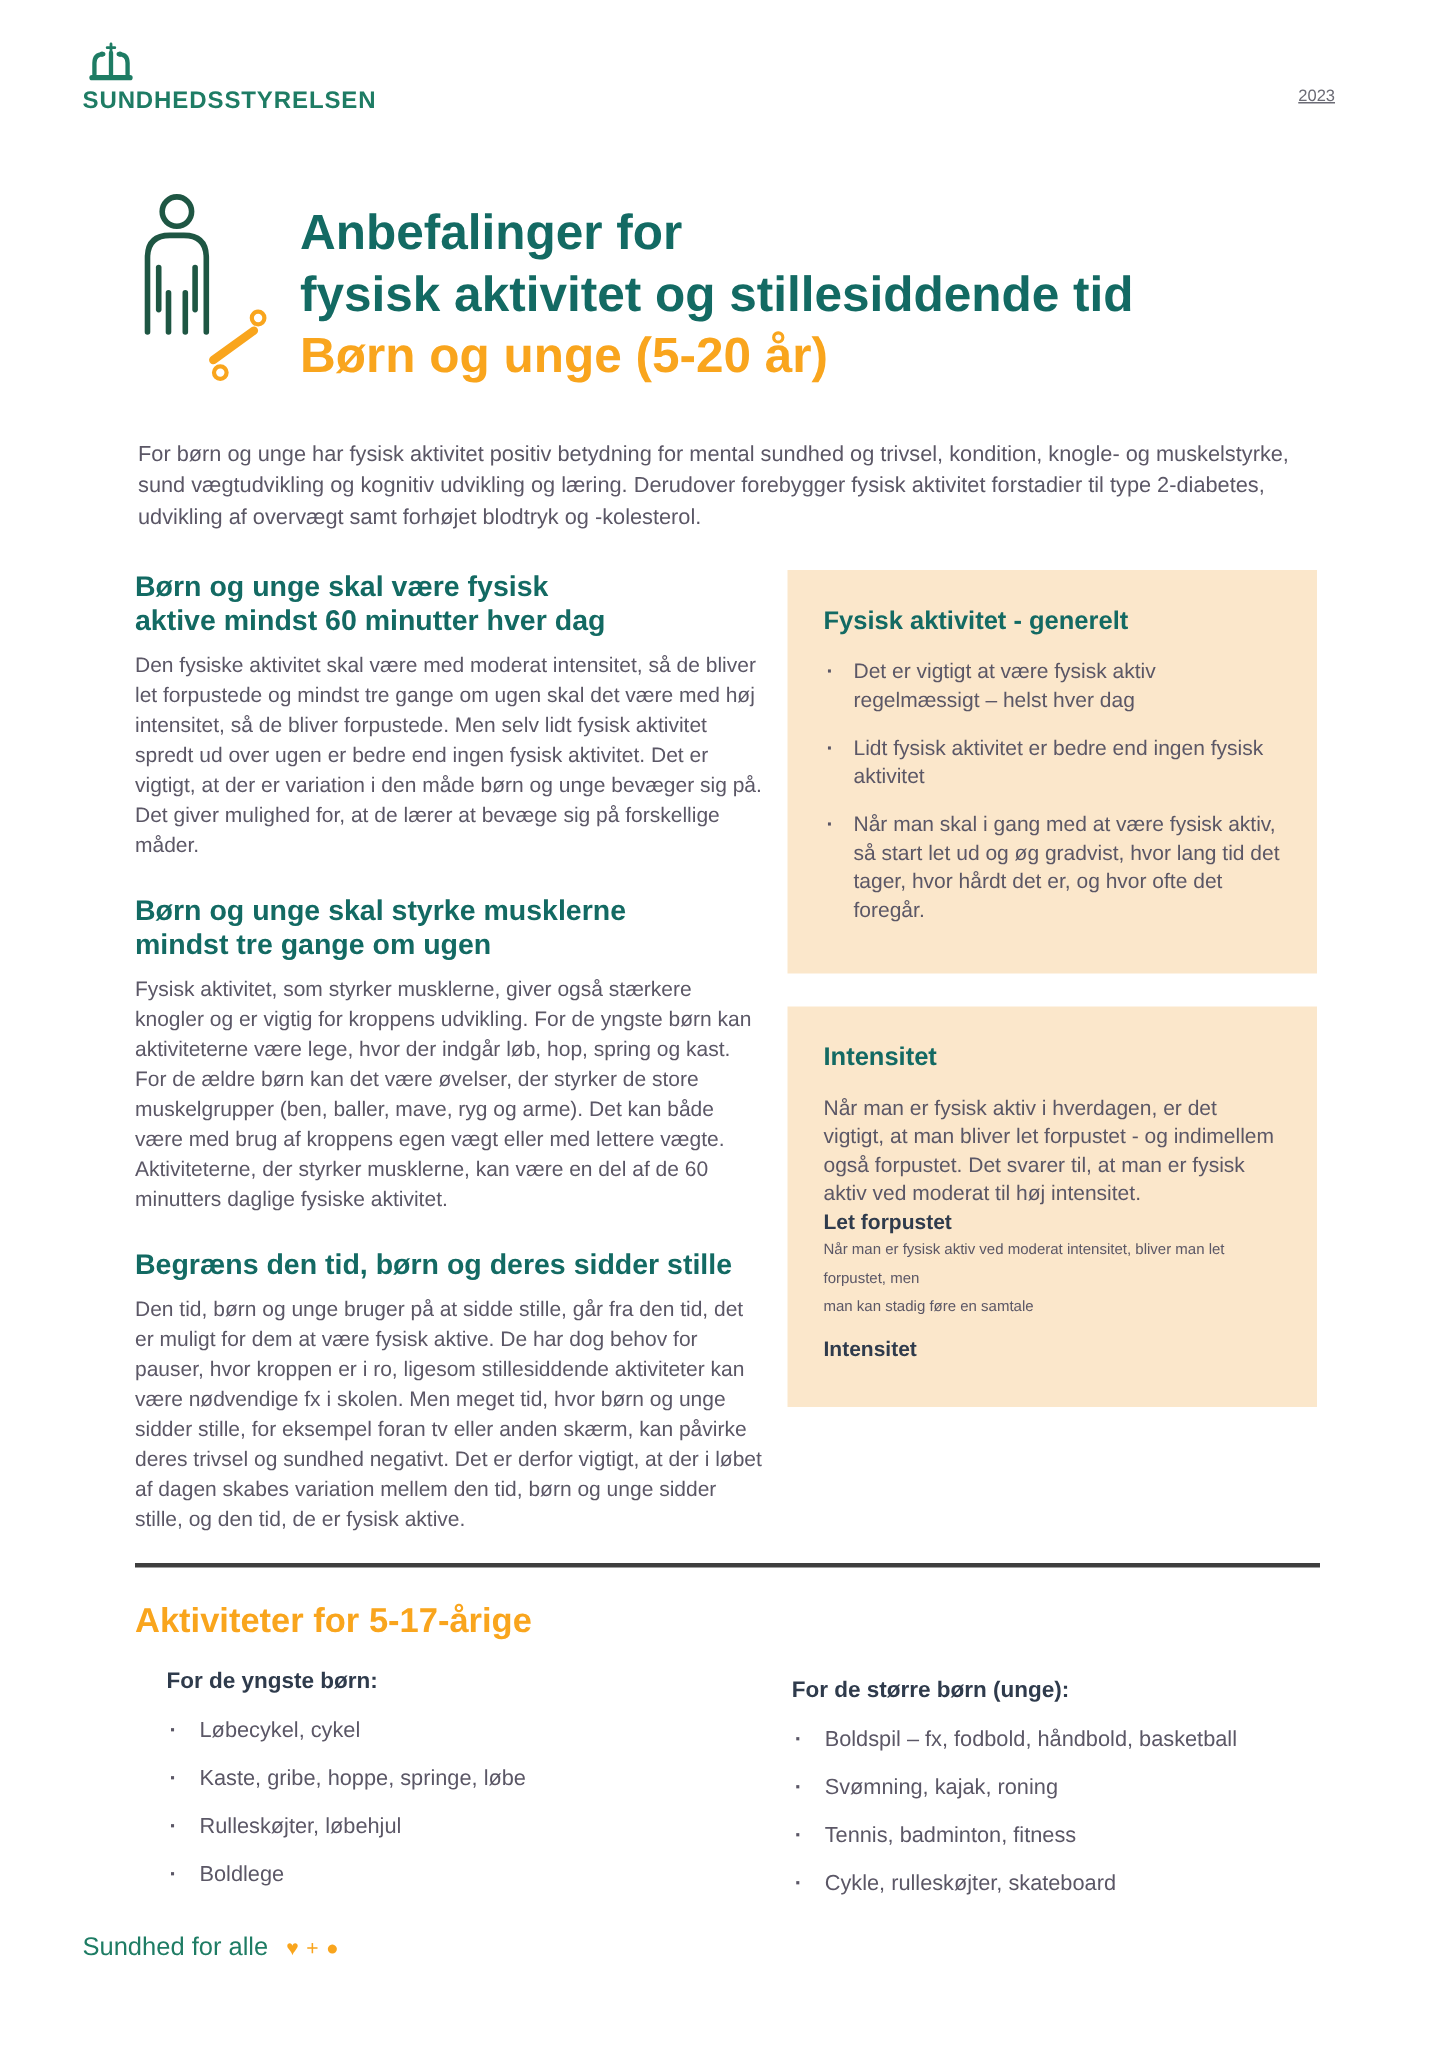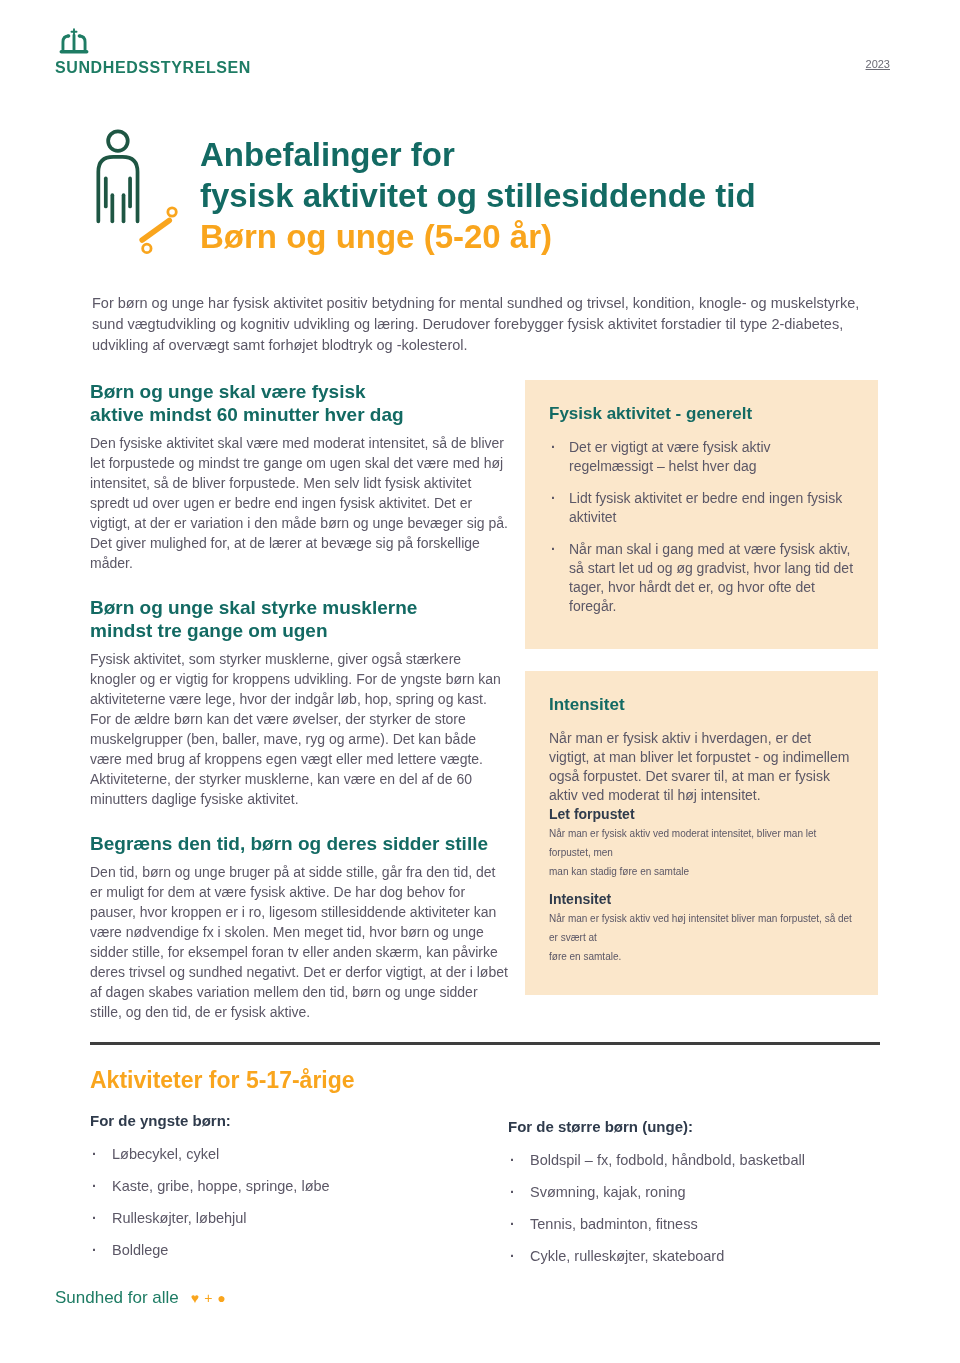--- a/index.html
+++ b/index.html
@@ -56,21 +56,21 @@
   .box-paragraph { font-size: 14px; line-height: 19px; color: #5B5766; margin-bottom: 0; }
   .sub-block { margin-bottom: 9px; }
   .sub-title { font-size: 14px; font-weight: bold; color: #2F3B4C; line-height: 19px; }
   .sub-body { font-size: 10px; line-height: 19px; color: #5B5766; white-space: pre-line; }
 
   
   .bottom { position: absolute; top: 1042px; left: 90px; width: 790px; }
   .divider { border: none; border-top: 3px solid #3E3E3E; margin: 0 0 22px 0; }
   .activities-heading { font-size: 23px; font-weight: bold; color: #F9A51D; margin-bottom: 18px; }
   .activity-cols { display: flex; }
-  .activity-group { width: 418px; }
+  .activity-group { width: 418px; margin-left: 21px; }
   .activity-group.second { width: 372px; margin-top: 6px; }
   .group-title { font-size: 15px; font-weight: bold; color: #2F3B4C; margin-bottom: 16px; }
   .activity-item { display: flex; font-size: 14.5px; line-height: 19px; color: #5B5766; margin-bottom: 13px; }
   .activity-item::before { content: "·"; font-weight: bold; color: #5B5766; flex: 0 0 20px; margin-left: 2px; }
 
   
   .footer { position: absolute; top: 1288px; left: 55px; display: flex; align-items: center; }
   .slogan { font-size: 17px; font-weight: normal; color: #1E7C64; }
   .footer-icons { margin-left: 12px; color: #F9A51D; font-size: 14px; letter-spacing: 2px; display: flex; align-items: center; }
   .footer-icons .glyph { margin-right: 3px; }
@@ -144,22 +144,20 @@
       <div class="info-box">
         <h3 class="box-heading">Intensitet</h3>
         <p class="box-paragraph">Når man er fysisk aktiv i hverdagen, er det vigtigt, at man bliver let forpustet - og indimellem også forpustet. Det svarer til, at man er fysisk aktiv ved moderat til høj intensitet.</p>
         <div class="sub-block">
           <div class="sub-title">Let forpustet</div>
           <div class="sub-body">Når man er fysisk aktiv ved moderat intensitet, bliver man let forpustet, men
 man kan stadig føre en samtale</div>
         </div>
         <div class="sub-block">
           <div class="sub-title">Intensitet</div>
-          <div class="sub-body">Når man er fysisk aktiv ved høj intensitet bliver man forpustet, så det er svært at
-føre en samtale.</div>
         </div>
       </div>
     </div>
   </div>
 
   <div class="bottom">
     <hr class="divider">
     <h2 class="activities-heading">Aktiviteter for 5-17-årige</h2>
     <div class="activity-cols">
       <div class="activity-group">

